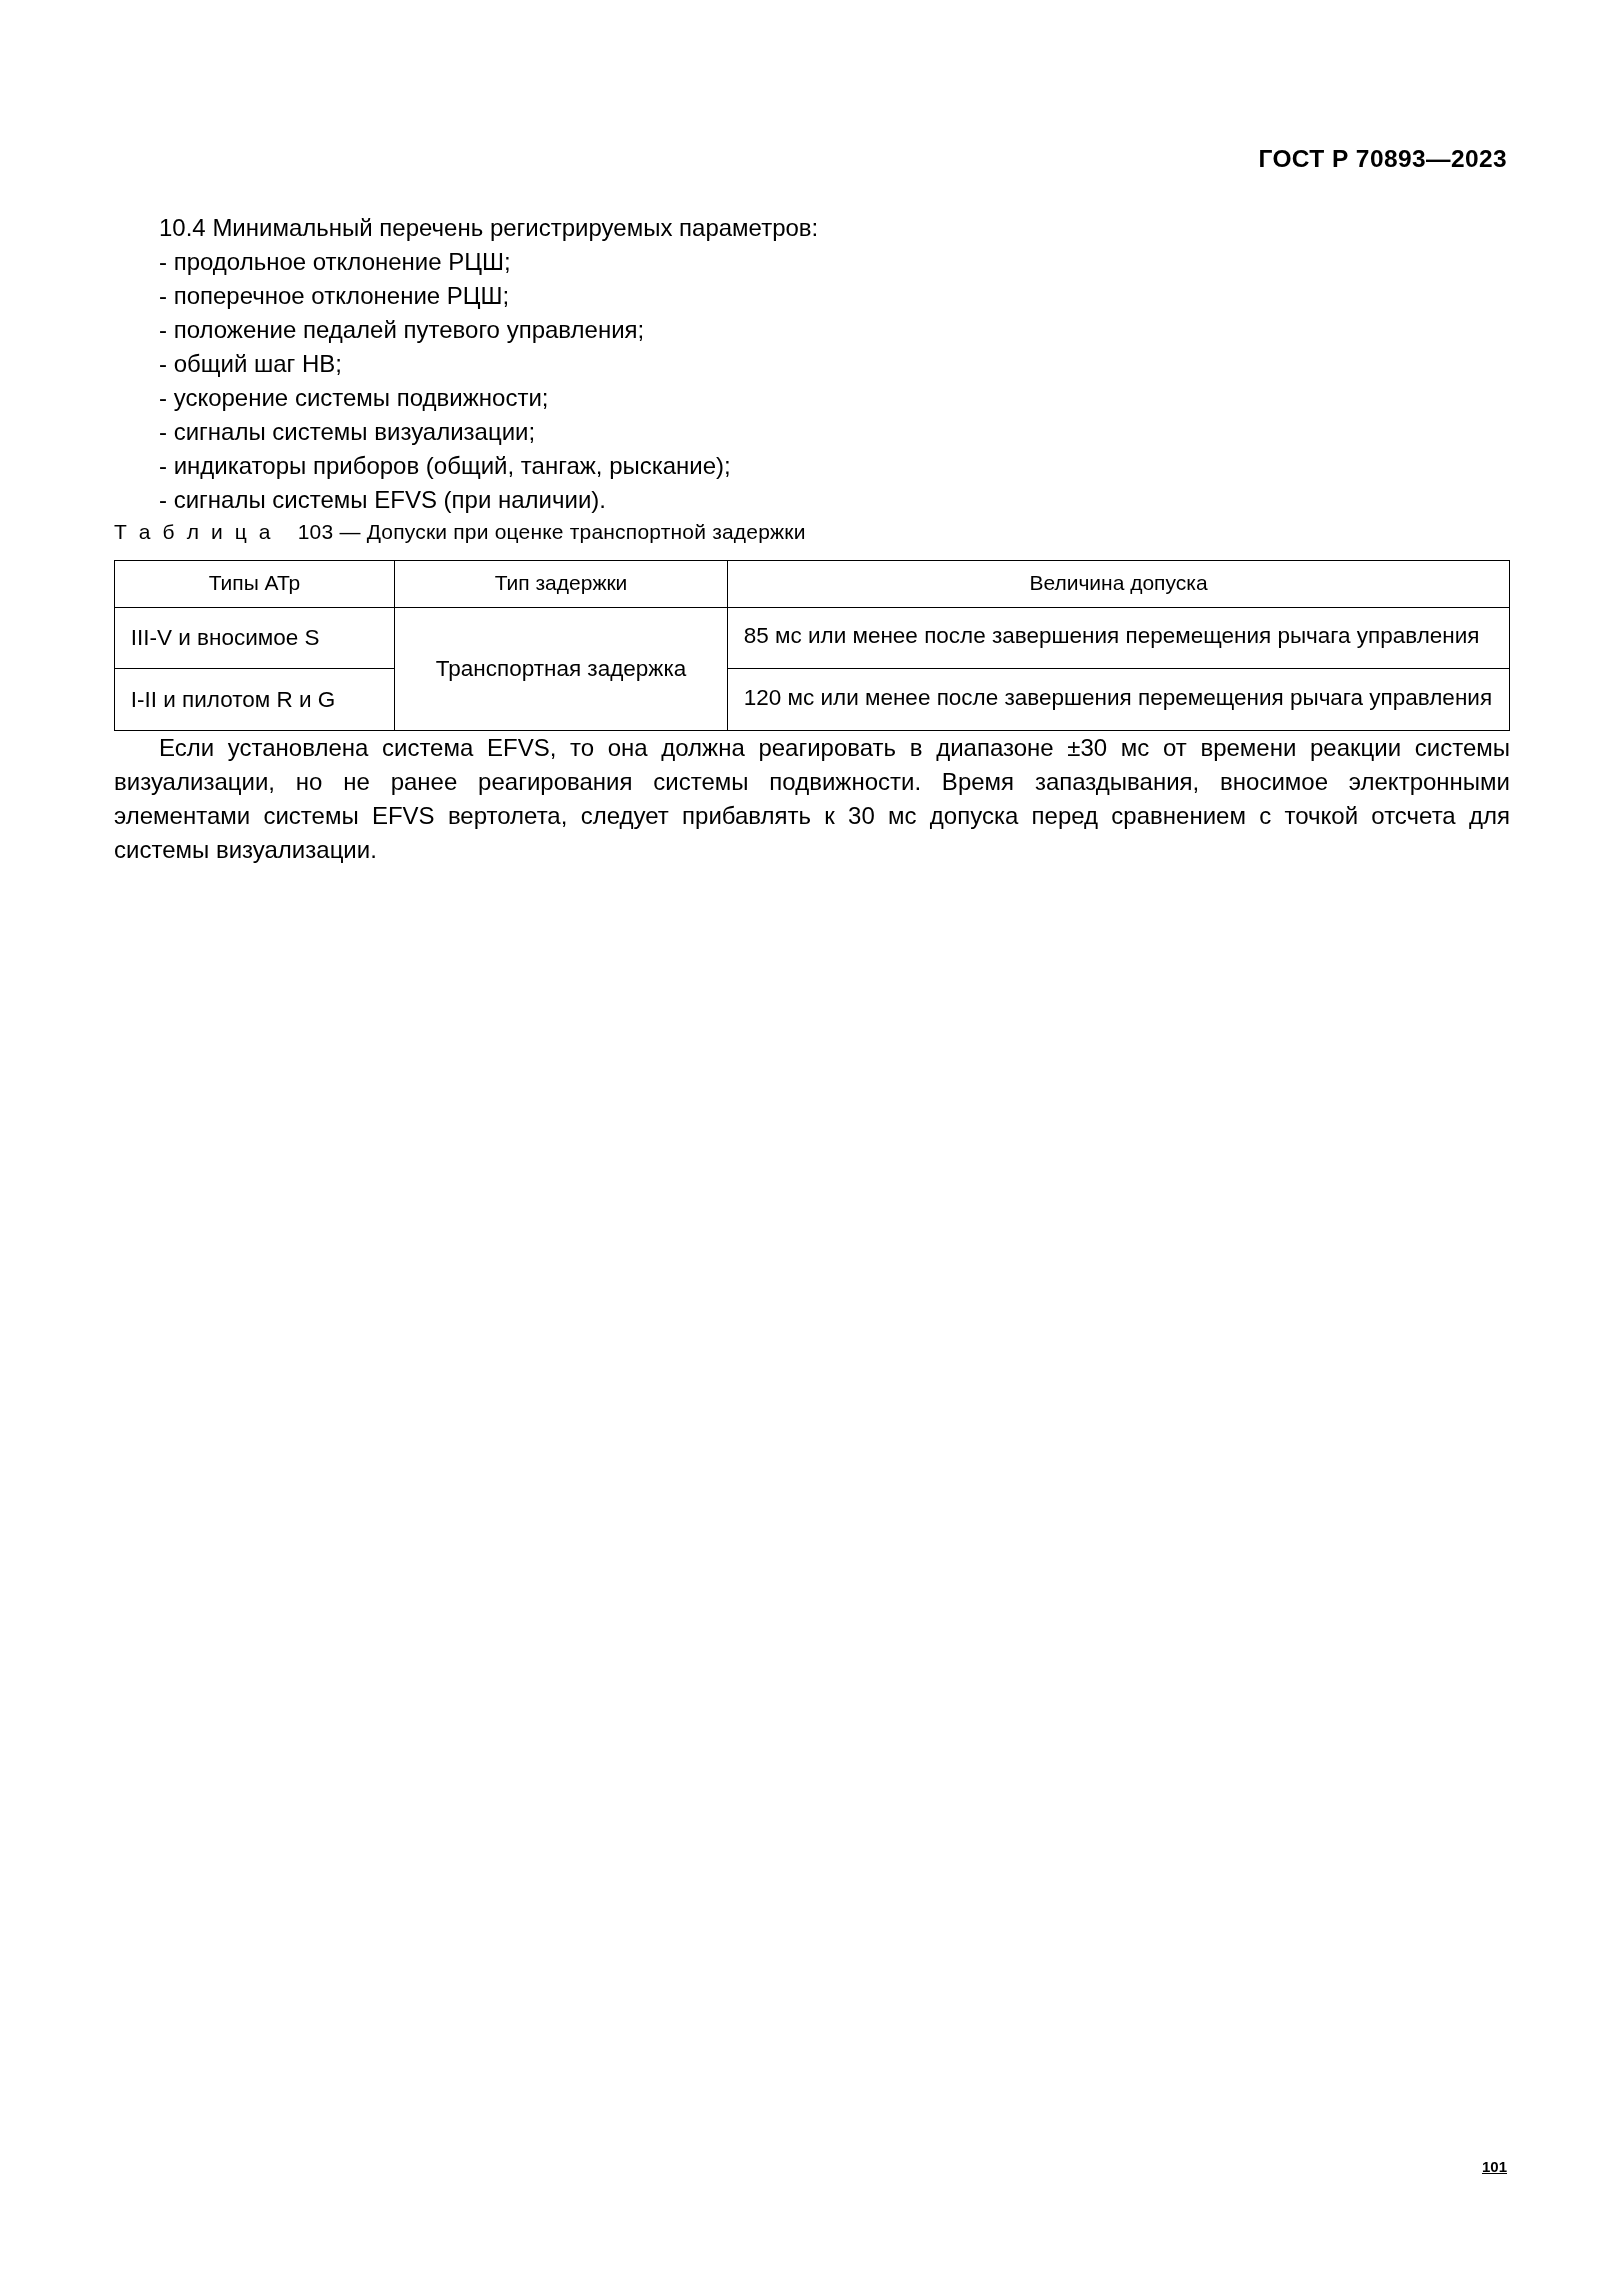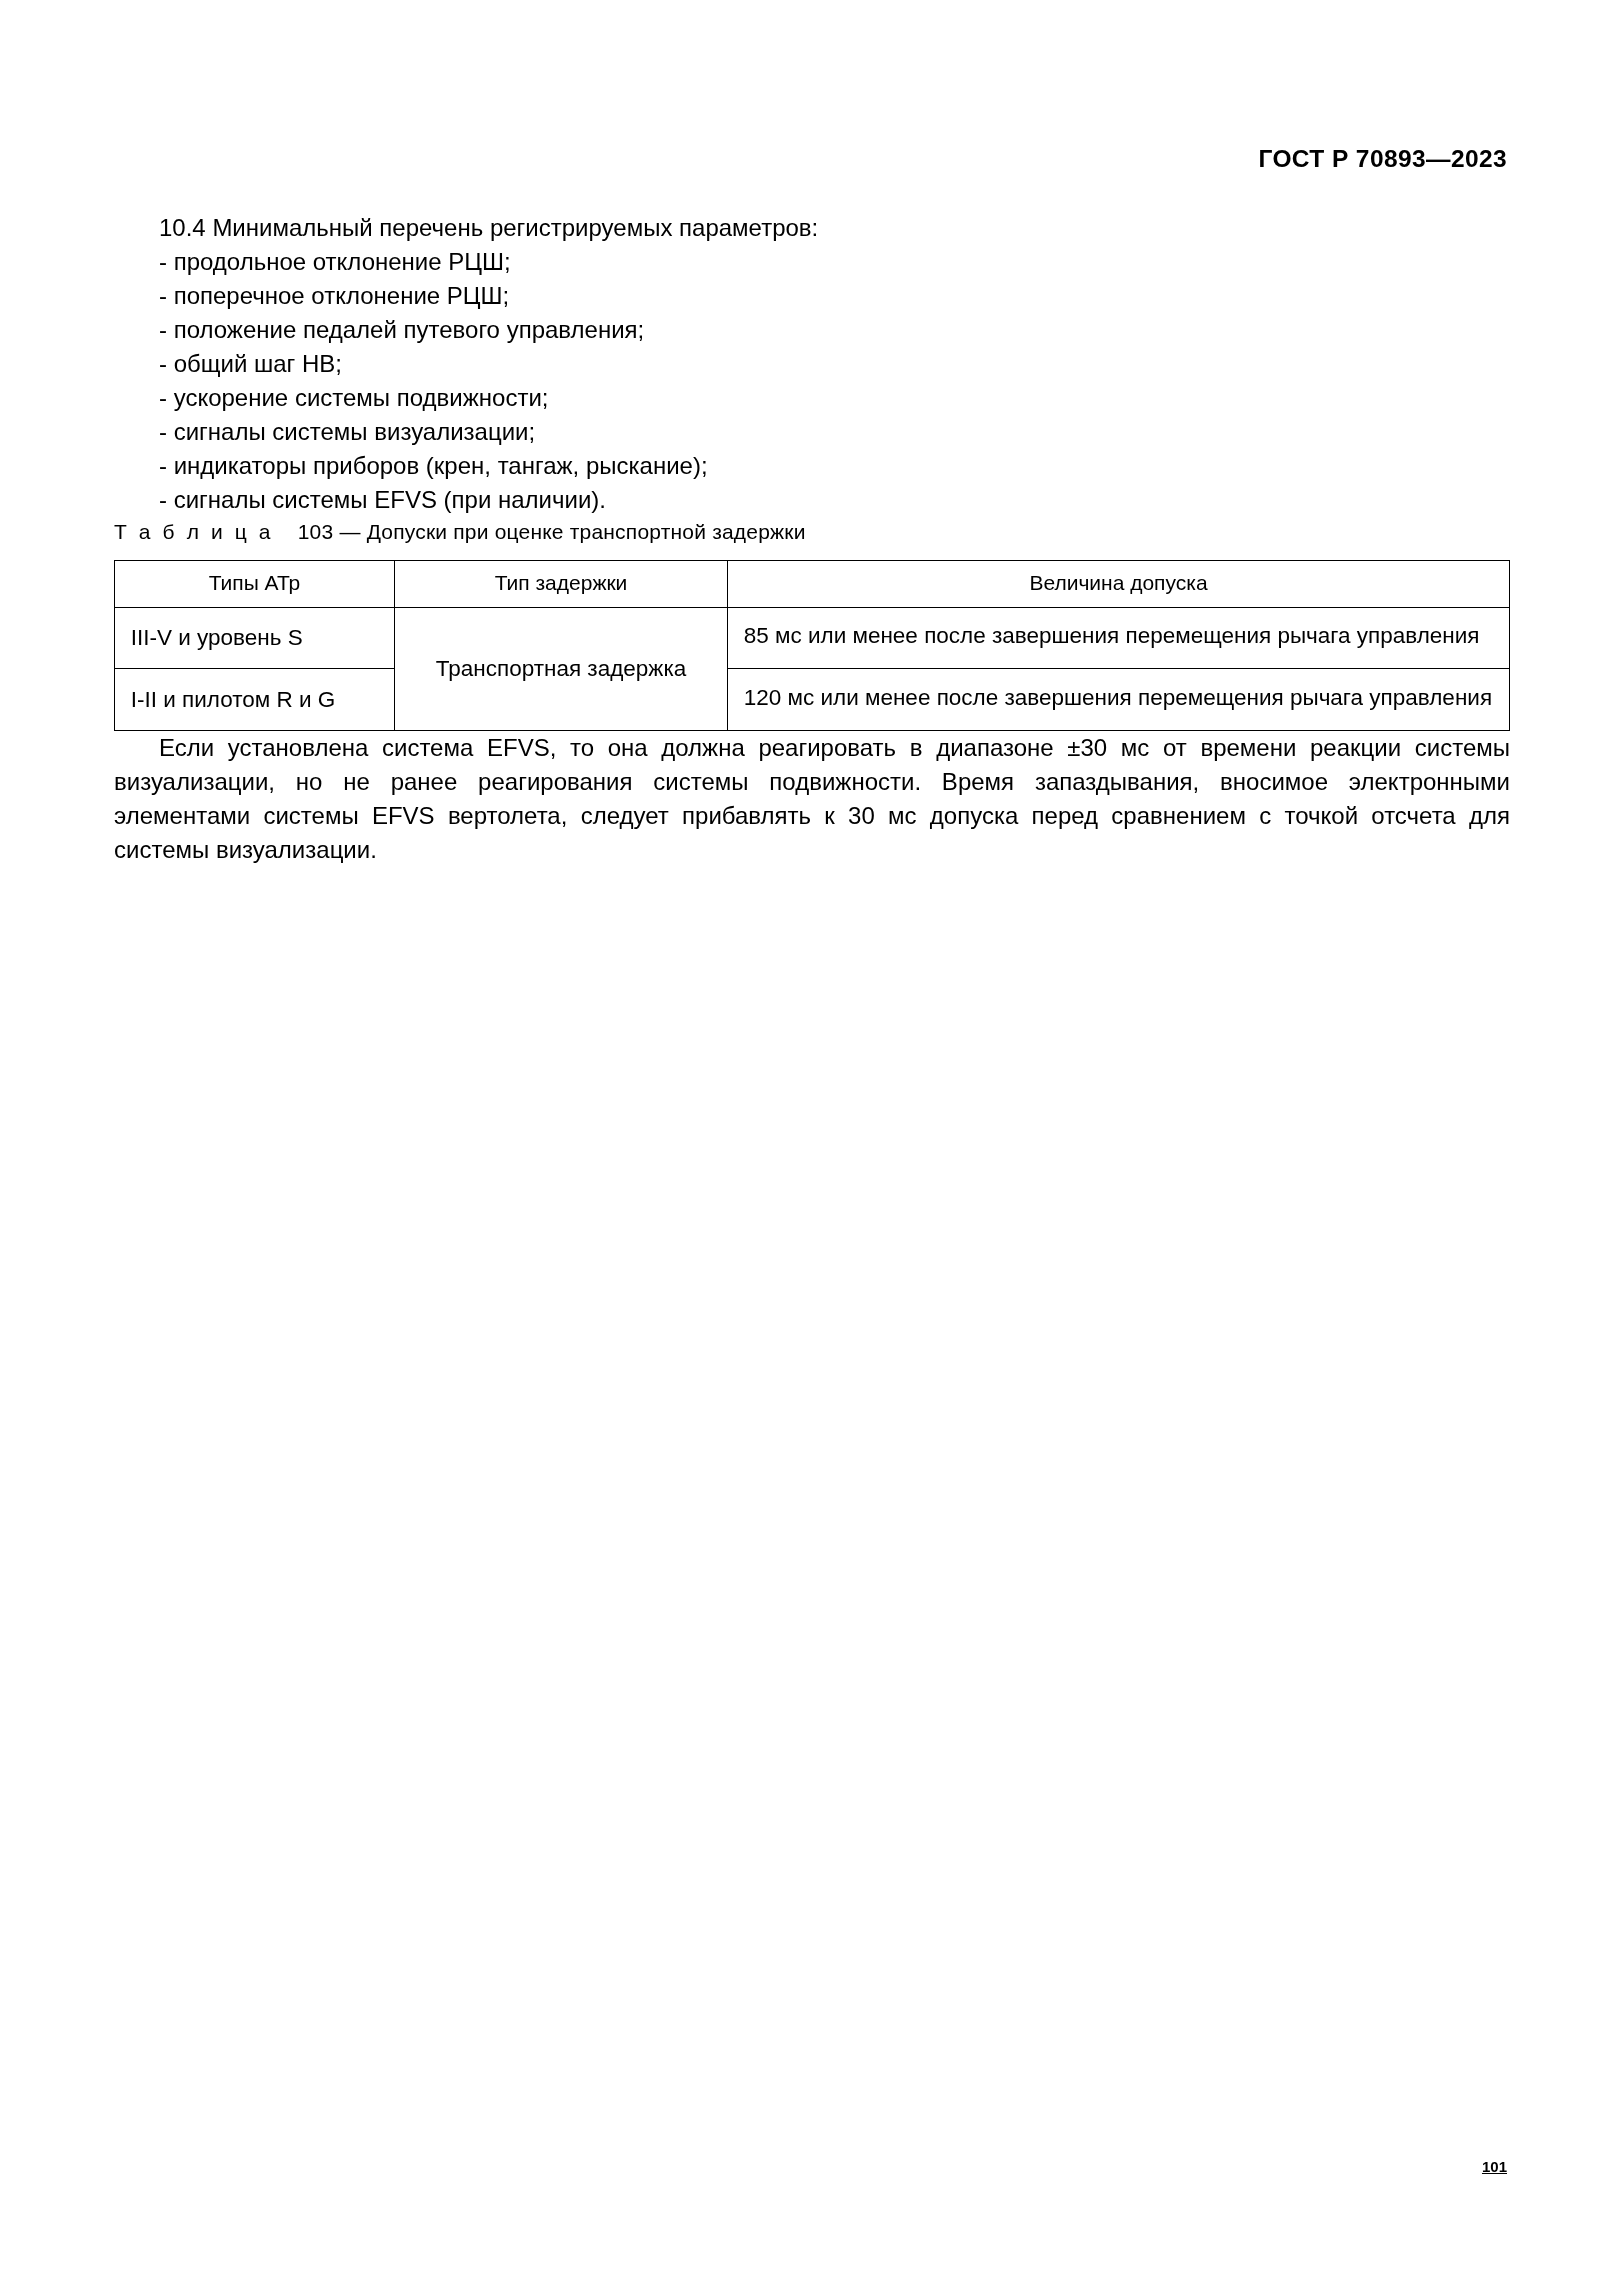--- a/index.html
+++ b/index.html
@@ -144,21 +144,21 @@
 
     <p class="body-text indent">10.4 Минимальный перечень регистрируемых параметров:</p>
 
     <ul class="list">
       <li>- продольное отклонение РЦШ;</li>
       <li>- поперечное отклонение РЦШ;</li>
       <li>- положение педалей путевого управления;</li>
       <li>- общий шаг НВ;</li>
       <li>- ускорение системы подвижности;</li>
       <li>- сигналы системы визуализации;</li>
-      <li>- индикаторы приборов (крен, тангаж, рыскание);</li>
+      <li>- индикаторы приборов (общий, тангаж, рыскание);</li>
       <li>- сигналы системы EFVS (при наличии).</li>
     </ul>
 
     <div class="table-caption">
       <span class="spaced">Т а б л и ц а</span>
       <span>&nbsp;&nbsp;</span>
       <span>103 — Допуски при оценке транспортной задержки</span>
     </div>
 
     <table class="tolerance">
@@ -169,21 +169,21 @@
       </colgroup>
       <thead>
         <tr>
           <th>Типы АТр</th>
           <th>Тип задержки</th>
           <th>Величина допуска</th>
         </tr>
       </thead>
       <tbody>
         <tr>
-          <td class="cell-left">III-V и уровень S</td>
+          <td class="cell-left">III-V и вносимое S</td>
           <td class="cell-mid" rowspan="2">Транспортная задержка</td>
           <td class="cell-just">85 мс или менее после завершения перемещения рычага управления</td>
         </tr>
         <tr>
           <td class="cell-left">I-II и пилотом R и G</td>
           <td class="cell-just">120 мс или менее после завершения перемещения рычага управления</td>
         </tr>
       </tbody>
     </table>
 

